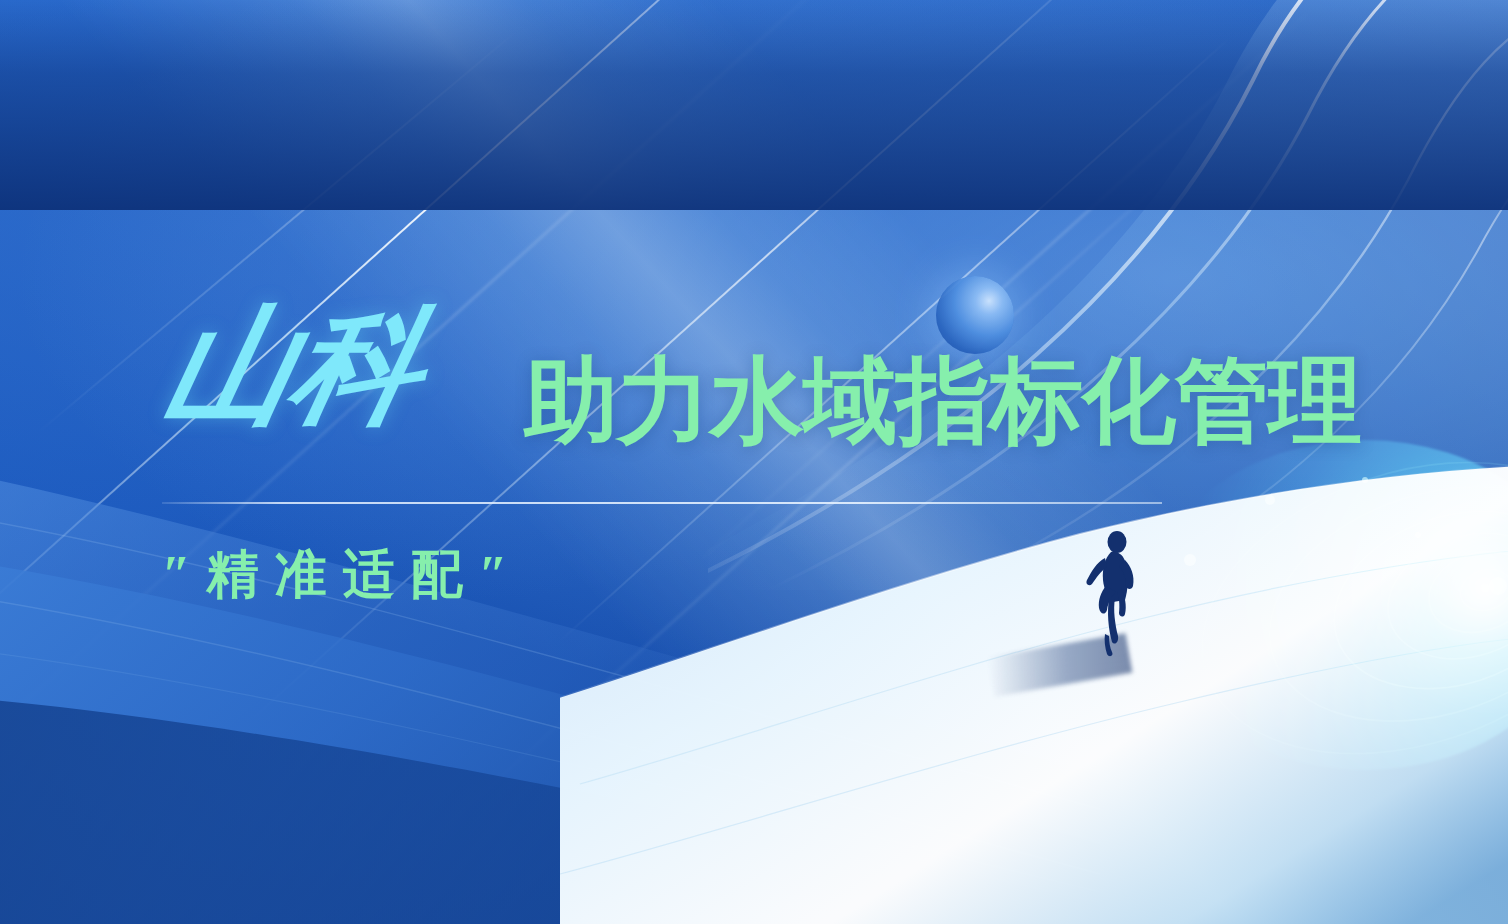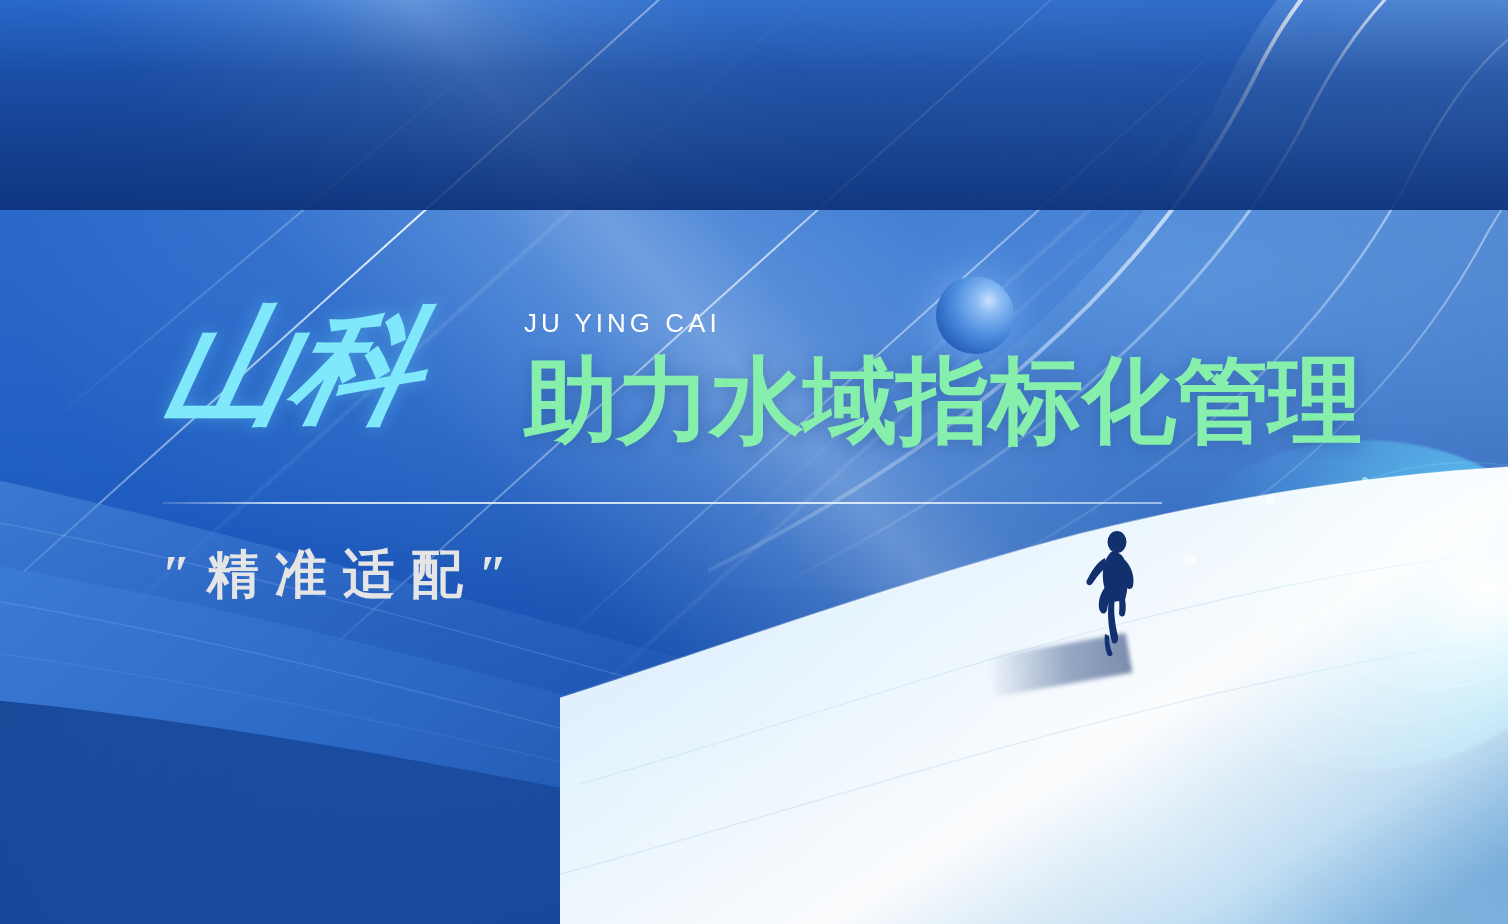--- a/index.html
+++ b/index.html
@@ -139,21 +139,21 @@
 
   #divider{
     position:absolute;left:162px;top:502px;width:1000px;height:2px;
     background:linear-gradient(90deg,rgba(215,232,255,0.15) 0%,rgba(225,238,255,0.85) 12%,rgba(230,242,255,0.9) 70%,rgba(235,245,255,0.55) 100%);
   }
 
   #tagline{
     position:absolute;left:162px;top:540px;
     font-size:52px;
     font-weight:bold;
-    color:#e5e5e5;
+    color:#86efac;
     letter-spacing:16px;
     white-space:nowrap;
   }
   #tagline .qm{font-family:"Liberation Serif","DejaVu Serif",serif;font-style:normal;}
 </style>
 </head>
 <body>
 
 <div id="banner">
 
@@ -289,21 +289,20 @@
       </g>
     </svg>
   </div>
 
   <div class="layer" id="bg-bottomband"></div>
 
   <div id="content">
 
     <div id="brand-logo">山科</div>
 
-    <div id="brand-pinyin">JU YING CAI</div>
 
     <div id="headline">助力水域指标化管理</div>
 
     <div id="divider"></div>
 
     <div id="tagline">
       <span class="qm">″</span><span>精准适配</span><span class="qm">″</span>
     </div>
 
   </div>

